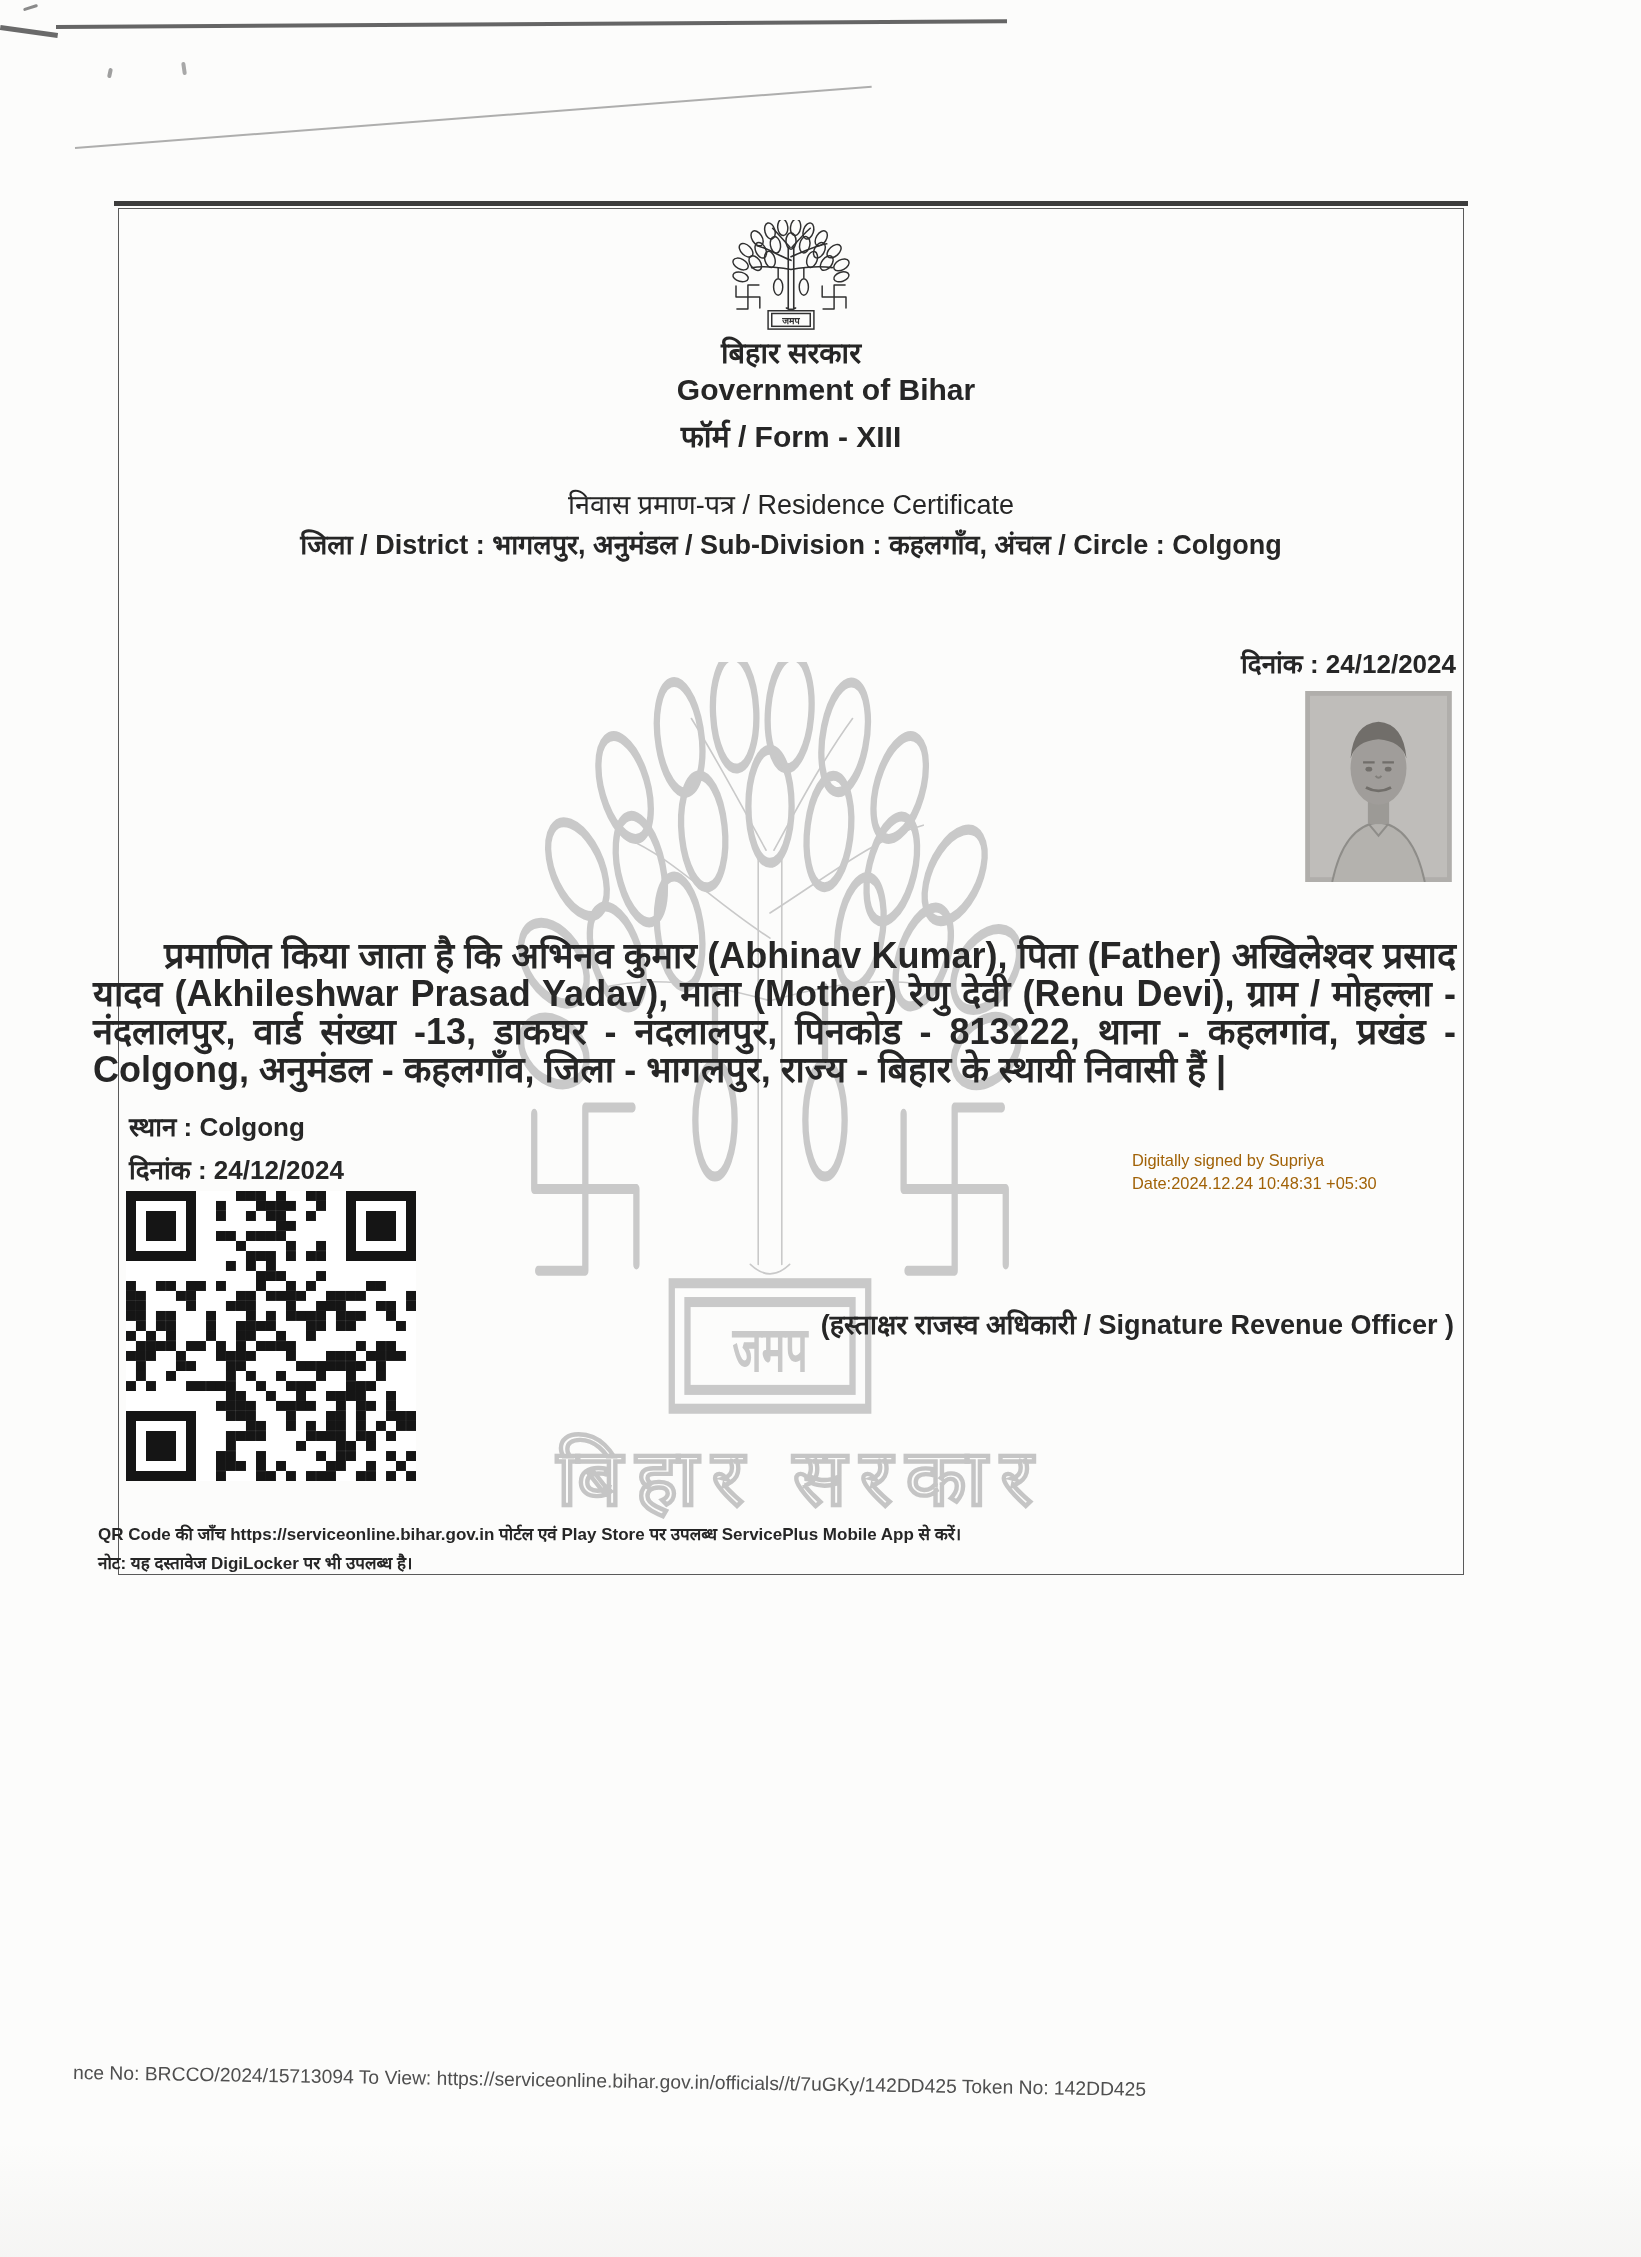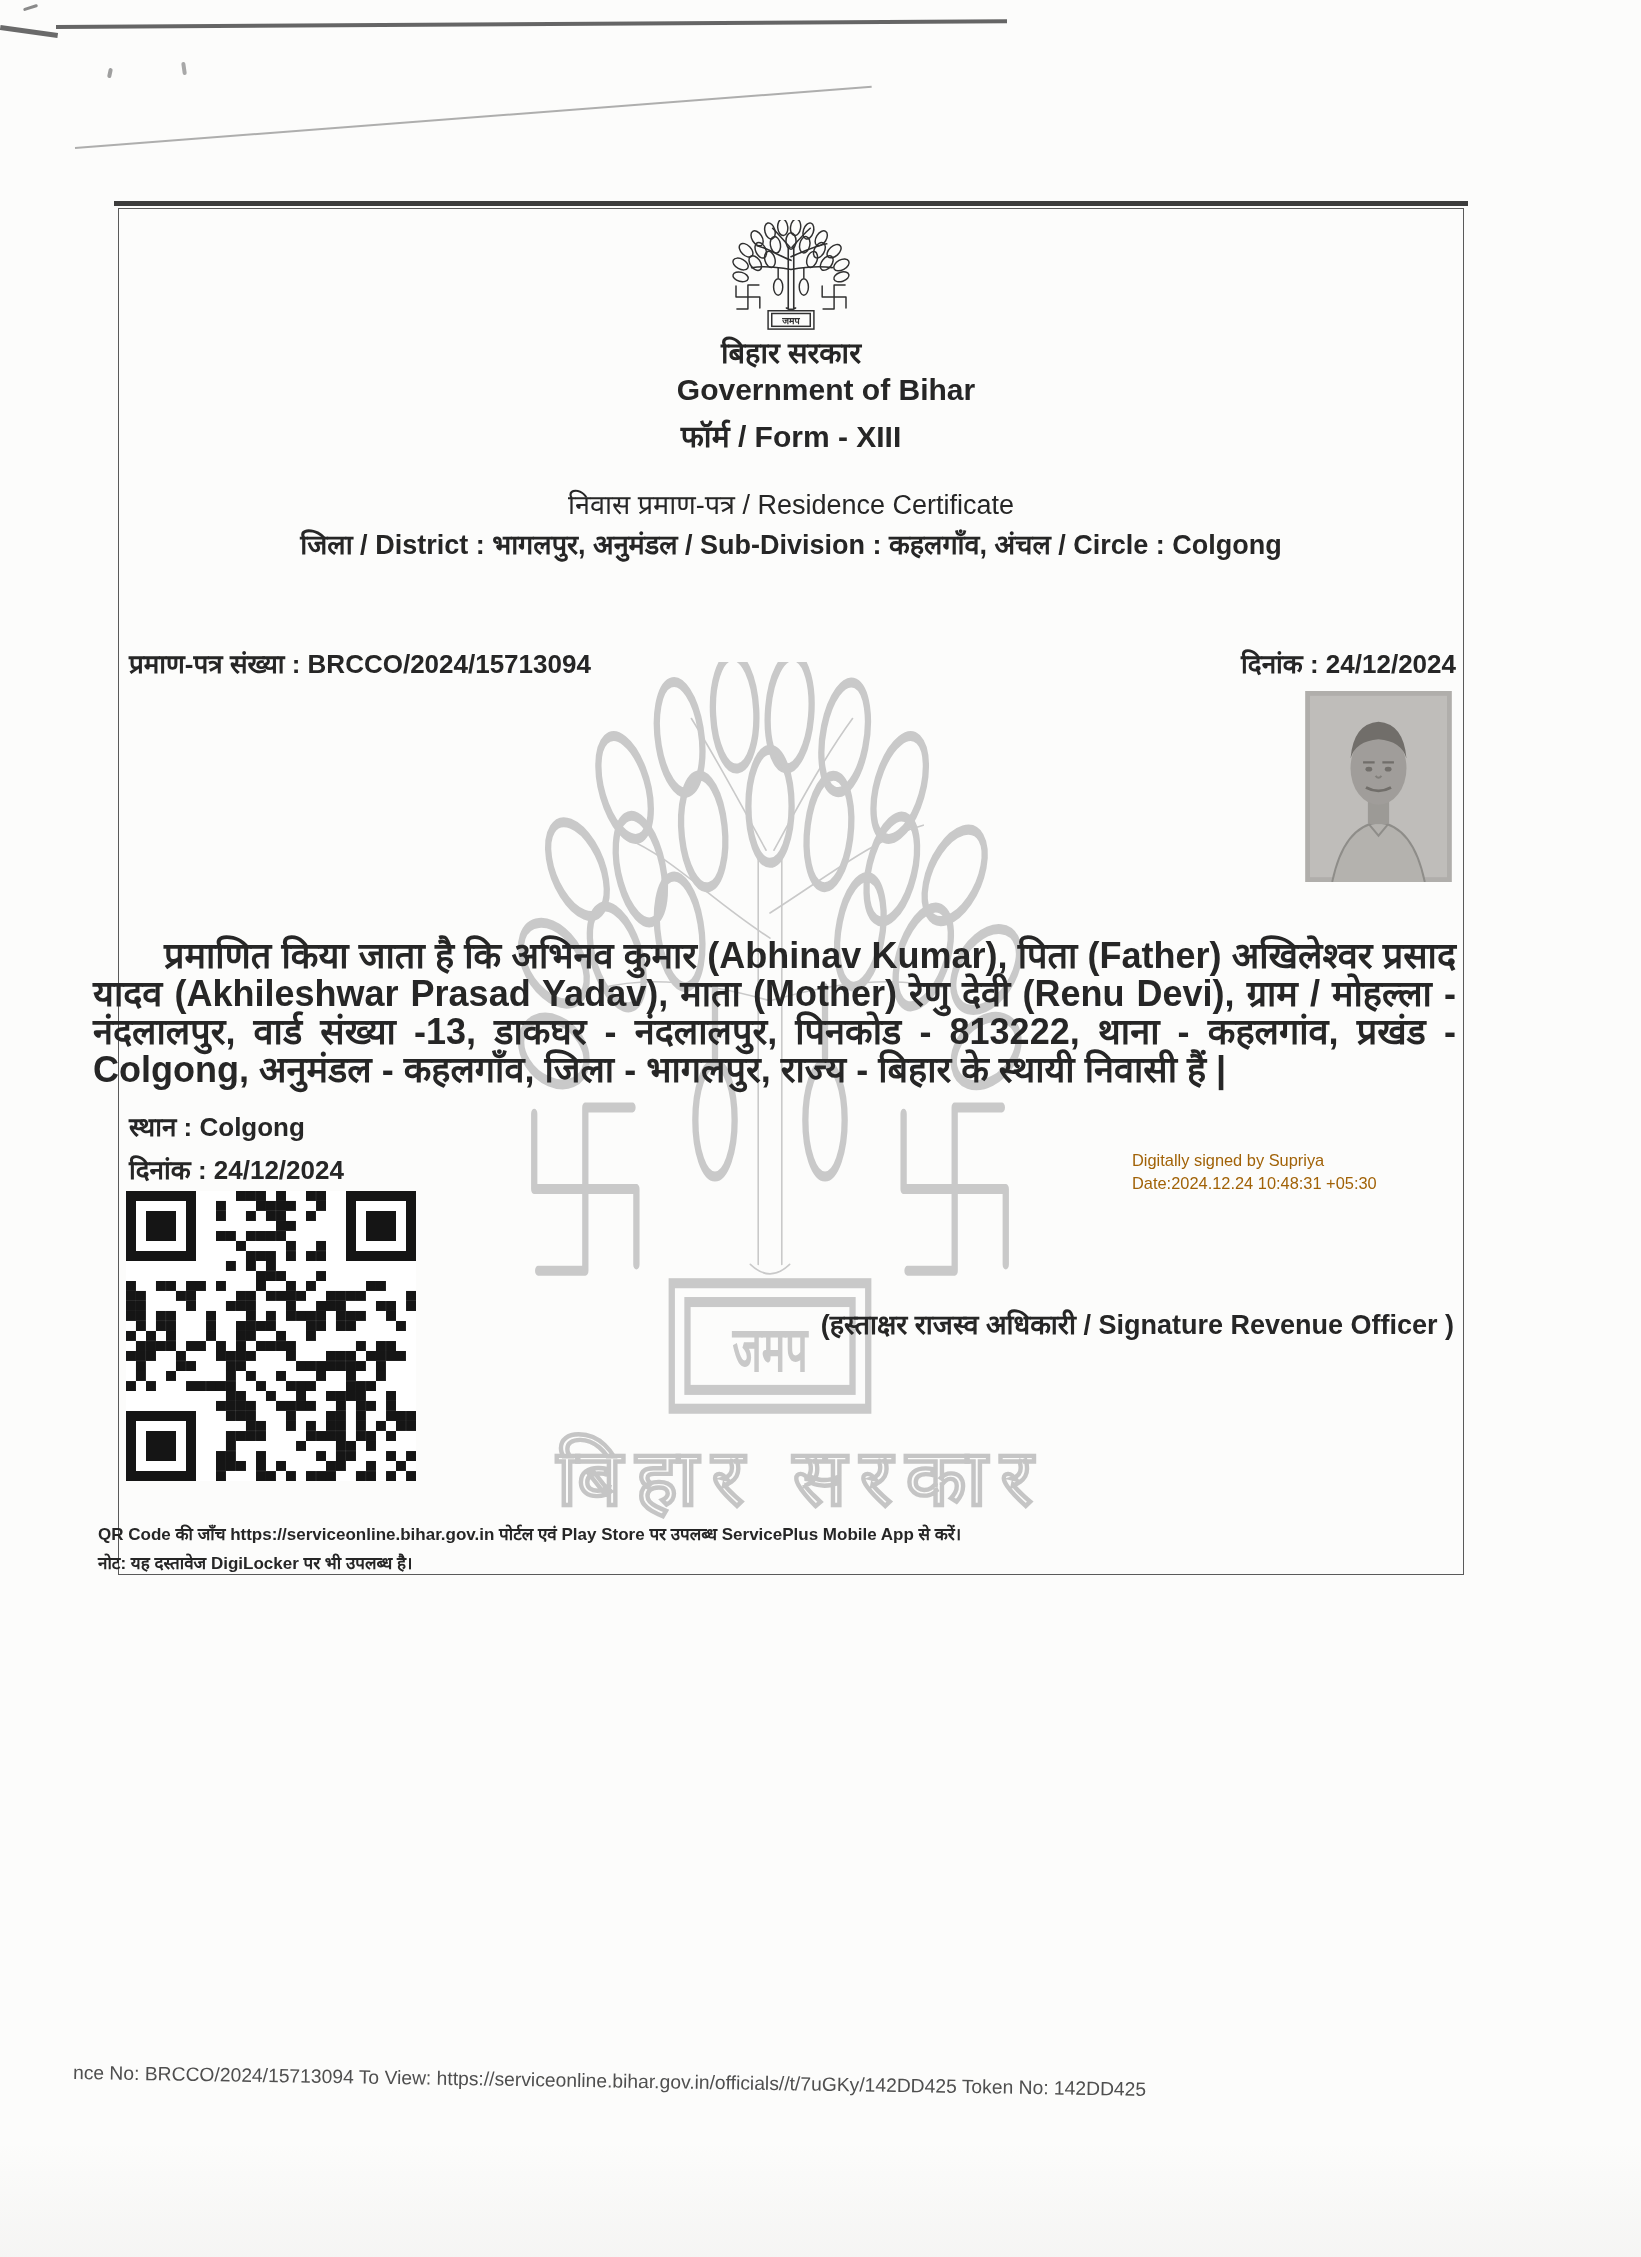--- a/index.html
+++ b/index.html
@@ -147,21 +147,20 @@
 
   <svg class="abs emblem-top" viewBox="0 0 170 120">
     <use href="#emblem-shape"></use>
   </svg>
   <div class="abs ink center org-hi">बिहार सरकार</div>
   <div class="abs ink center org-en">Government of Bihar</div>
   <div class="abs ink center form-no">फॉर्म / Form - XIII</div>
   <div class="abs ink center doc-title">निवास प्रमाण-पत्र / Residence Certificate</div>
   <div class="abs ink center jurisdiction">जिला / District : भागलपुर, अनुमंडल / Sub-Division : कहलगाँव, अंचल / Circle : Colgong</div>
 
-  <div class="abs ink cert-no">प्रमाण-पत्र संख्या : BRCCO/2024/15713094</div>
   <div class="abs ink date-top">दिनांक : 24/12/2024</div>
 
   <svg class="abs photo" viewBox="0 0 152 198">
     <rect width="152" height="198" fill="#b3b1af"></rect>
     <rect x="5" y="5" width="142" height="188" fill="#c3c1bf"></rect>
     <path d="M28 198 Q40 140 76 136 Q112 140 124 198 Z" fill="#b7b5b2"></path>
     <path d="M28 198 Q40 140 76 136 Q112 140 124 198" fill="none" stroke="#8f8d8a" stroke-width="2"></path>
     <rect x="65" y="110" width="22" height="28" fill="#9e9b98"></rect>
     <ellipse cx="76" cy="80" rx="29" ry="38" fill="#a29f9c"></ellipse>
     <path d="M47 70 Q50 34 76 32 Q102 34 105 70 Q100 52 76 50 Q52 52 47 70 Z" fill="#6f6c69"></path>

